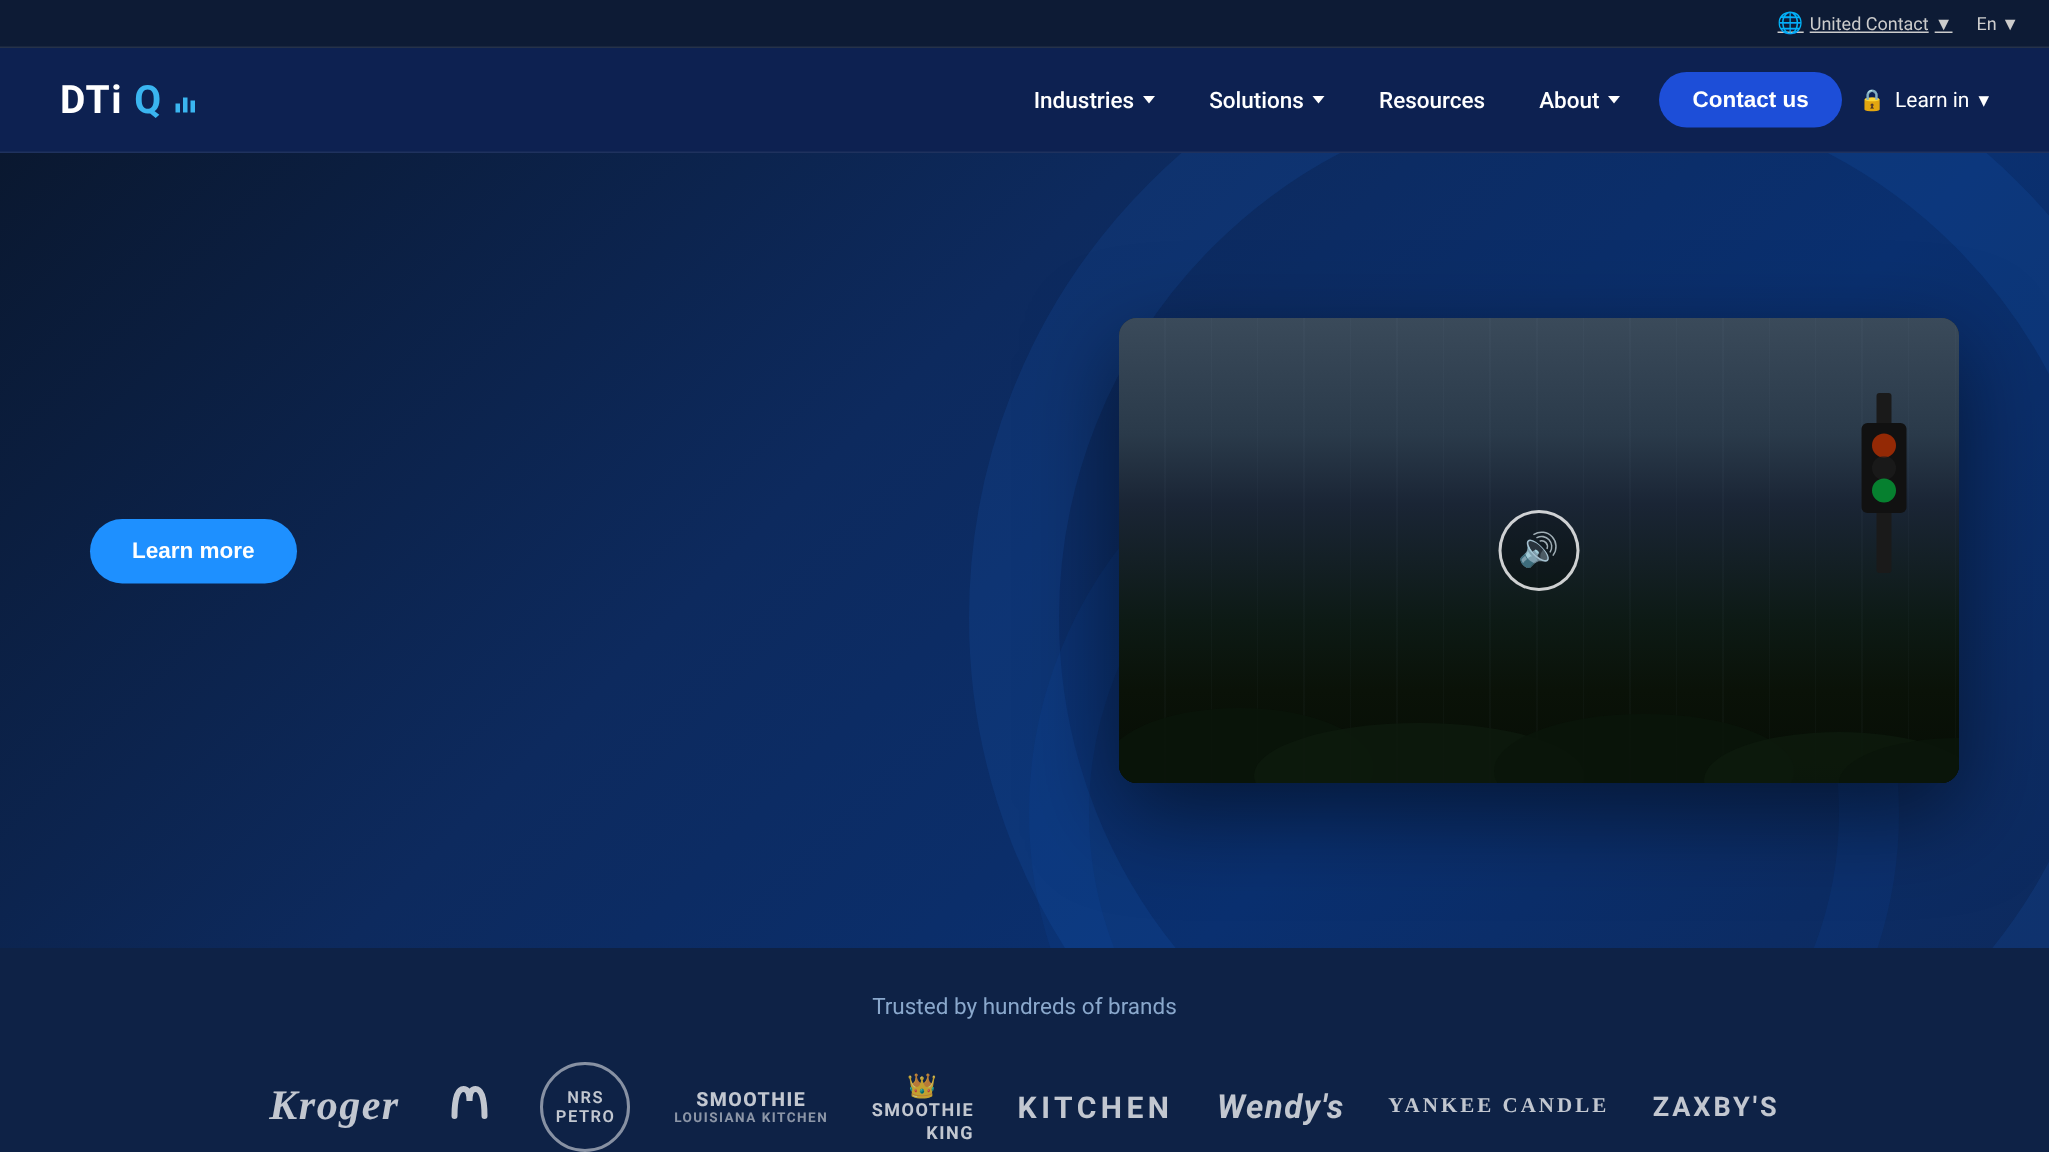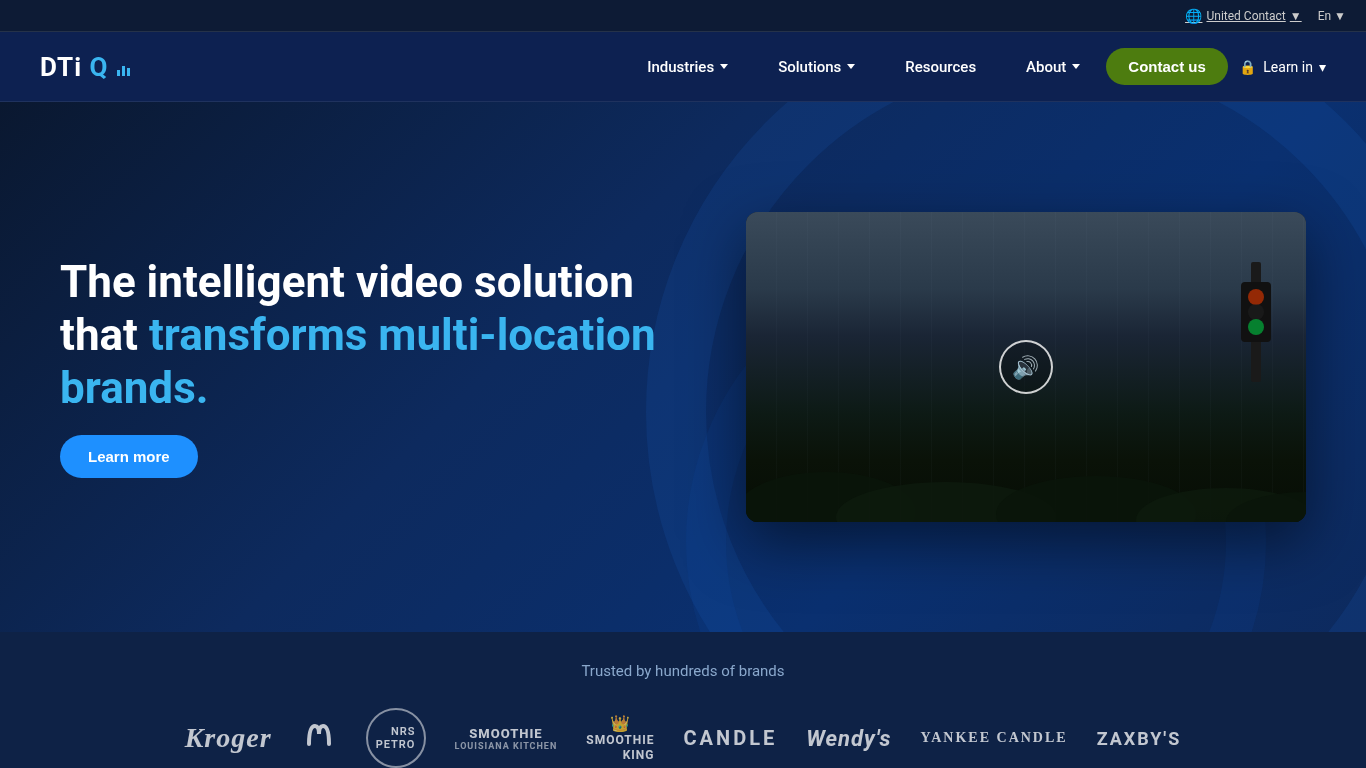--- a/index.html
+++ b/index.html
@@ -58,21 +58,21 @@
     }
     .logo-text {
       font-size: 26px;
       font-weight: 700;
       color: #fff;
       letter-spacing: 1px;
     }
     .nav-menu {
       display: flex;
       align-items: center;
-      gap: 22px;
+      gap: 8px;
       list-style: none;
     }
     .nav-item {
       display: flex;
       align-items: center;
       gap: 4px;
       padding: 8px 14px;
       font-size: 15px;
       color: #fff;
       cursor: pointer;
@@ -81,21 +81,21 @@
     }
     .chevron-down {
       display: inline-block;
       width: 0; height: 0;
       border-left: 4px solid transparent;
       border-right: 4px solid transparent;
       border-top: 5px solid currentColor;
       margin-left: 2px;
     }
     .contact-btn {
-      background: #4d7c0f;
+      background: #1d4ed8;
       color: #fff;
       border: none;
       border-radius: 25px;
       padding: 10px 22px;
       font-size: 15px;
       font-weight: 600;
       cursor: pointer;
       margin: 0 12px;
       white-space: nowrap;
     }
@@ -330,23 +330,20 @@
 
   <div class="sign-in">
     <span class="lock-icon">🔒</span>
     <span>Learn in</span>
     <span>▾</span>
   </div>
 </nav>
 
 <section class="hero">
   <div class="hero-left">
-    <h1 class="hero-title">
-      The intelligent video solution that <span class="highlight">transforms multi-location brands.</span>
-    </h1>
     <button class="learn-more-btn">Learn more</button>
   </div>
   <div class="hero-right">
     <div class="video-container">
       <div class="video-bg">
         <div class="video-scene"></div>
         <div class="video-rain"></div>
 
         <svg style="position:absolute;bottom:0;left:0;width:100%;height:120px;" viewBox="0 0 560 120" preserveAspectRatio="none">
           <ellipse cx="80" cy="110" rx="90" ry="40" fill="#0a150a" opacity="0.9"></ellipse>
@@ -374,28 +371,28 @@
 
 <div class="brands-section">
   <p class="brands-title">Trusted by hundreds of brands</p>
   <div class="brands-row">
     <div class="brand-logo brand-kroger">Kroger</div>
     <div class="brand-logo brand-mcdonalds">
       <svg width="36" height="36" viewBox="0 0 36 36">
         <path d="M8 28 Q8 10 14 10 Q18 10 18 18 Q18 10 22 10 Q28 10 28 28" stroke="rgba(255,255,255,0.75)" stroke-width="4" fill="none" stroke-linecap="round"></path>
       </svg>
     </div>
-    <div class="brand-logo brand-nrspetro" style="display:flex;align-items:center;justify-content:center;width:60px;height:60px;border-radius:50%;border:2px solid rgba(255,255,255,0.5);font-size:11px;text-align:right;line-height:1.2;">NRS<br>PETRO</div>
+    <div class="brand-logo brand-nrspetro" style="display:flex;align-items:center;justify-content:center;width:60px;height:60px;border-radius:50%;border:2px solid rgba(255,255,255,0.5);font-size:11px;text-align:center;line-height:1.2;">NRS<br>PETRO</div>
     <div class="brand-logo brand-popeyes">
       <div style="font-size:13px;font-weight:800;letter-spacing:1px;">SMOOTHIE</div>
       <div style="font-size:9px;letter-spacing:1px;opacity:0.7;">LOUISIANA KITCHEN</div>
     </div>
     <div class="brand-logo brand-smoothie">
       <div style="font-size:16px;">👑</div>
       <div style="font-size:12px;font-weight:700;">SMOOTHIE</div>
       <div style="font-size:12px;font-weight:700;text-align:right;">KING</div>
     </div>
-    <div class="brand-logo brand-subway">CANDLE</div>
+    <div class="brand-logo brand-subway">KITCHEN</div>
     <div class="brand-logo brand-wendys">Wendy's</div>
     <div class="brand-logo brand-yankee">YANKEE CANDLE</div>
     <div class="brand-logo brand-zaxbys">ZAXBY'S</div>
   </div>
 </div>
 
 </body></html>

